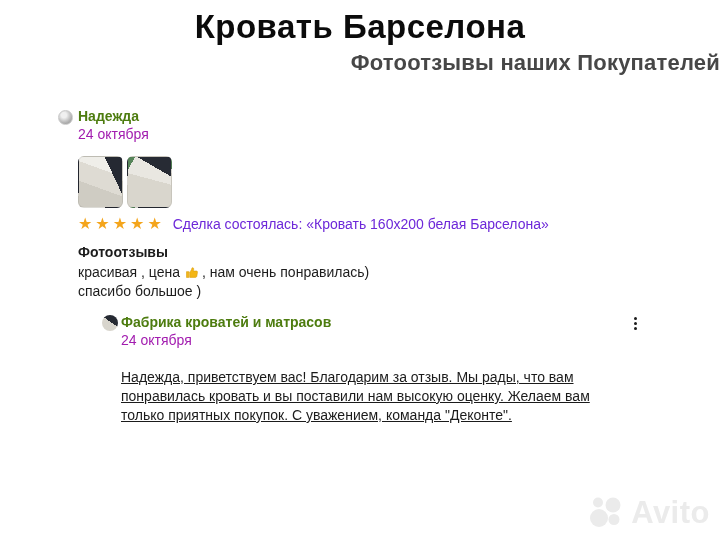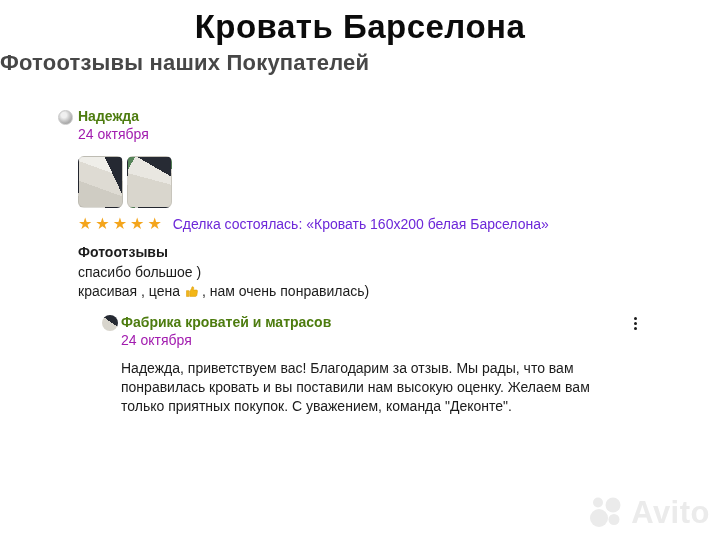--- a/index.html
+++ b/index.html
@@ -14,21 +14,21 @@
   html,body{background:#ffffff;}
   body{font-family:"Liberation Sans", sans-serif;color:var(--text);}
   .stage{position:relative;width:720px;height:540px;background:#ffffff;overflow:hidden;}
 
   
   .page-title{
     position:absolute;top:8px;left:0;right:0;text-align:center;
     font-size:33px;font-weight:700;color:var(--title);letter-spacing:.5px;
   }
   .page-subtitle{
-    position:absolute;top:50px;left:0;right:0;text-align:left;
+    position:absolute;top:50px;left:0;right:0;text-align:right;
     font-size:22px;font-weight:700;color:var(--subtitle);letter-spacing:.2px;
   }
 
   
   .review{position:absolute;left:58px;top:108px;width:584px;}
   .avatar{
     position:absolute;width:15px;height:15px;border-radius:50%;
     background:radial-gradient(circle at 38% 32%, #f0f0f0 0 22%, #b5b5b5 62%, #878787 100%);
     border:.5px solid #c9c9c9;
   }
@@ -66,21 +66,21 @@
   .thumbs-up{width:15px;height:15px;margin:0 2px 0 5px;display:inline-block;vertical-align:-2px;}
 
   
   .reply{position:relative;margin-left:24px;margin-top:15px;}
   .reply > .avatar{
     left:0;top:1px;width:16px;height:16px;
     background:linear-gradient(215deg, #262a33 0 45%, #d8d5cd 45%);
     border:none;
   }
   .reply-content{margin-left:19px;}
-  .reply-text{font-size:14px;line-height:19px;margin-top:10px;width:500px;color:#1b1b1b;}
+  .reply-text{font-size:14px;line-height:19px;margin-top:19px;width:500px;color:#1b1b1b;text-decoration:underline;}
 
   .kebab{
     position:absolute;right:-2px;top:0;width:18px;height:18px;border:none;background:none;
     display:flex;flex-direction:column;align-items:center;justify-content:center;gap:2px;cursor:pointer;
   }
   .kebab i{display:block;width:3px;height:3px;border-radius:50%;background:#1c1c1c;}
 
   
   .watermark{
     position:absolute;right:10px;bottom:10px;display:flex;align-items:center;gap:3px;
@@ -107,29 +107,29 @@
         <div class="thumb thumb-1"></div>
         <div class="thumb thumb-2"></div>
       </div>
 
       <div class="rating-row">
         <span class="stars">★★★★★</span>
         <span class="deal-text">Сделка состоялась: «Кровать 160x200 белая Барселона»</span>
       </div>
 
       <div class="comment-title">Фотоотзывы</div>
-      <div class="comment-line">спасибо большое )</div>
       <div class="comment-line">
         <span>красивая , цена</span>
         <svg class="thumbs-up" viewBox="0 0 16 16">
           <path fill="var(--thumb_emoji)" stroke="#d99c09" stroke-width="0.6" d="M1.6 7.1h2.5v6.2H1.6z"></path>
           <path fill="var(--thumb_emoji)" stroke="#d99c09" stroke-width="0.6" d="M5 13.2V7.4c1.3-.9 2.1-2.3 2.3-3.9.1-1 2-.8 2 .7 0 .9-.45 2.2-.45 2.2h3.4c.65 0 1.15.55 1.05 1.2l-.7 4.4c-.1.7-.7 1.2-1.4 1.2H5z"></path>
         </svg>
         <span>, нам очень понравилась)</span>
       </div>
+      <div class="comment-line">спасибо большое )</div>
 
       <div class="reply">
         <span class="avatar"></span>
         <button class="kebab" type="button">
           <i></i>
             <i></i>
             <i></i>
         </button>
         <div class="reply-content">
           <div class="author-name">Фабрика кроватей и матрасов</div>

